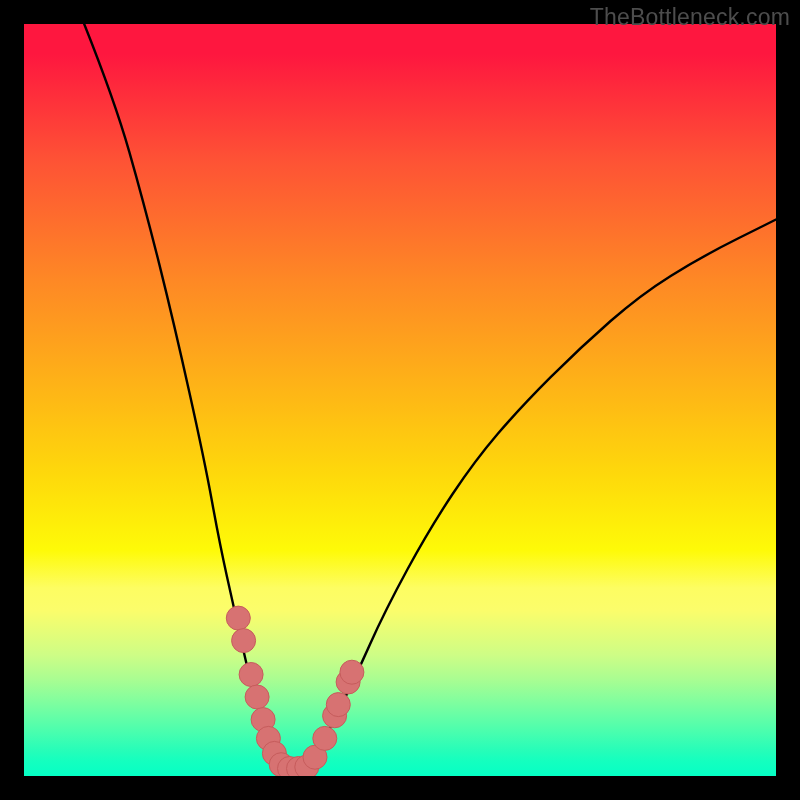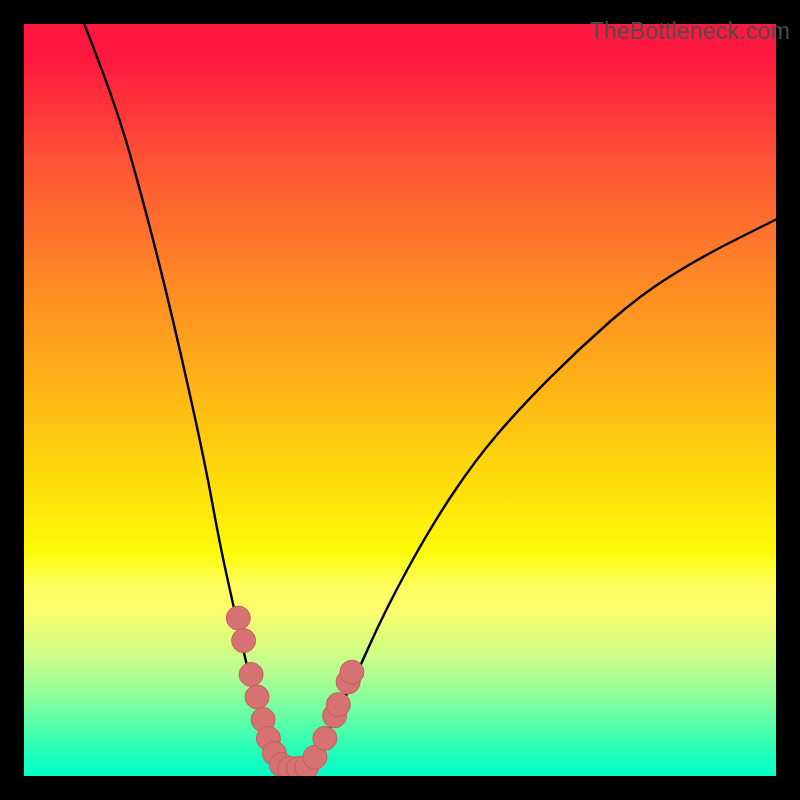--- a/index.html
+++ b/index.html
@@ -38,21 +38,21 @@
   }
   svg.curve {
     position: absolute;
     left: 0;
     top: 0;
     width: 752px;
     height: 752px;
   }
   .watermark {
     position: absolute;
-    top: 18px;
+    top: 4px;
     right: 10px;
     color: #4d4d4d;
     font-size: 23px;
     font-weight: 400;
     letter-spacing: 0.2px;
   }
 </style>
 </head>
 <body>
 

